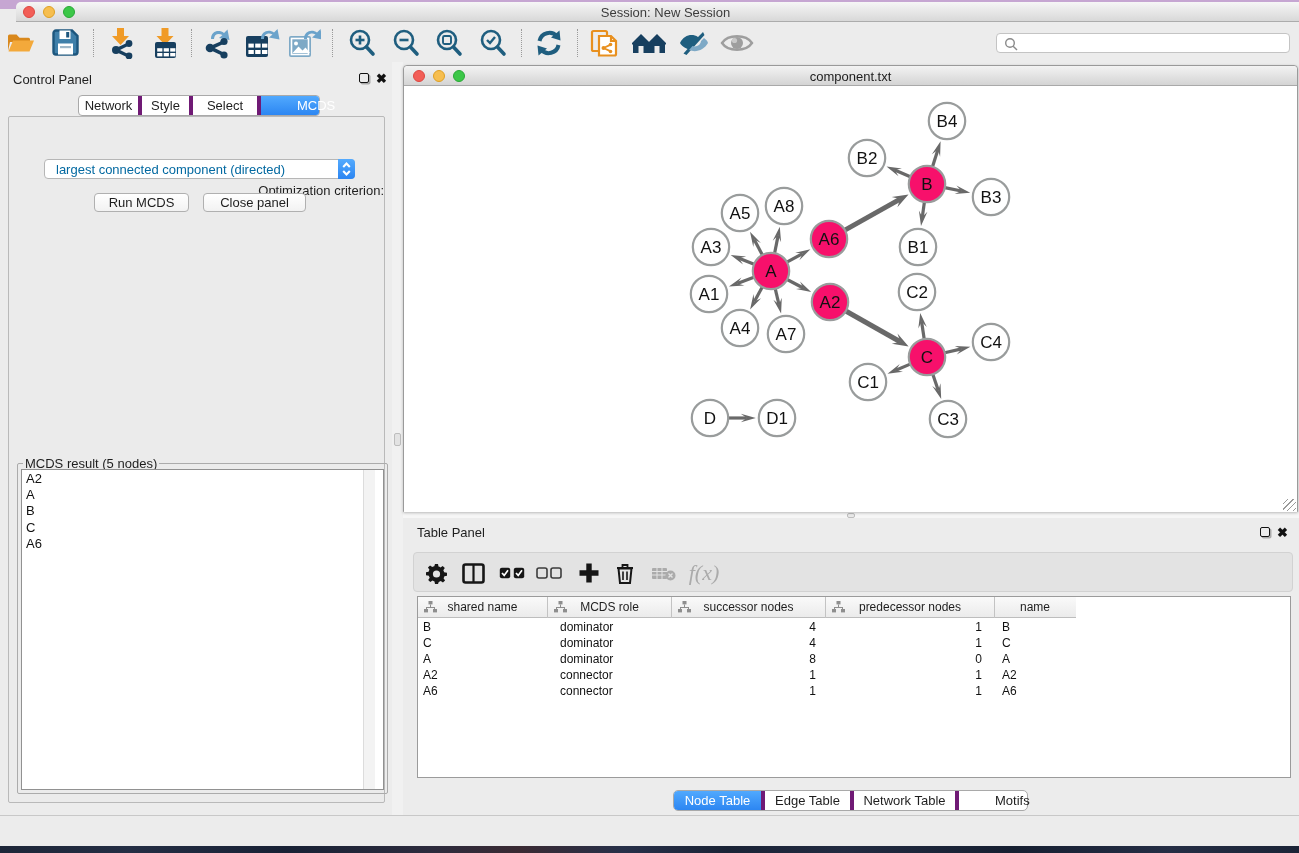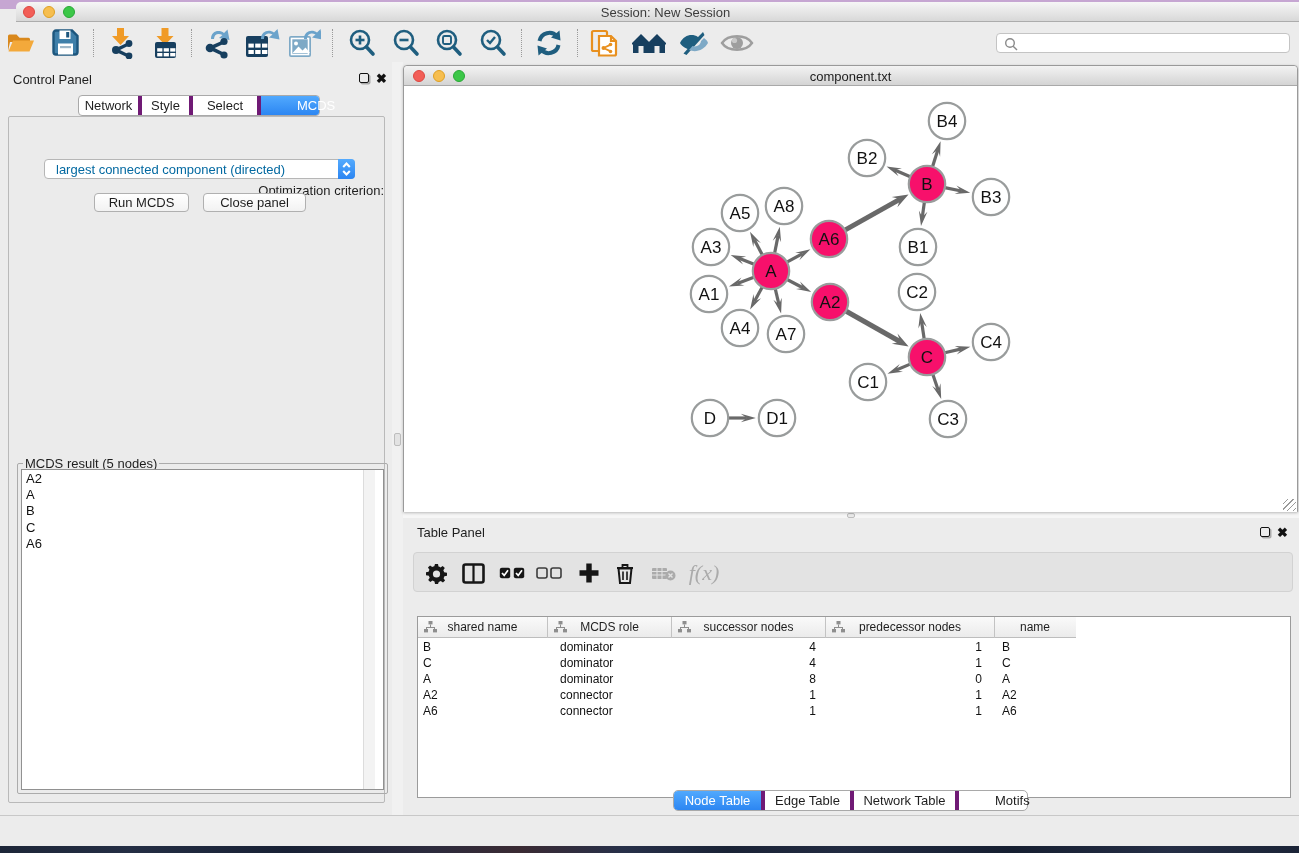--- a/index.html
+++ b/index.html
@@ -62,21 +62,21 @@
   border-bottom:1px solid #a9a9a9; border-radius:4px 4px 0 0; }
 #netTitle .title { position:absolute; left:0; right:0; top:3px; text-align:center; font-size:13px; color:#1c1c1c; }
 #netCanvas { position:absolute; left:0; top:21px; width:893px; height:425px; background:#fff; overflow:hidden; }
 #resizeGrip { position:absolute; right:1px; bottom:0px; width:13px; height:12px;
   background:repeating-linear-gradient(135deg, transparent 0 3px, #9a9a9a 3px 4px); }
 
 #tablePanel { position:absolute; left:403px; top:518px; width:896px; height:297px; background:#ececec; }
 #tpTitle { position:absolute; left:14px; top:7px; font-size:13px; color:#1e1e1e; }
 #tpToolbar { position:absolute; left:10px; top:34px; width:880px; height:40px; background:#e3e3e3; border:1px solid #d2d2d2; border-radius:4px; }
 .tpi { position:absolute; top:0; height:40px; display:flex; align-items:center; justify-content:center; }
-#tbl { position:absolute; left:14px; top:78px; width:874px; height:182px; background:#fff; border:1px solid #9b9b9b;margin-top:20px; }
+#tbl { position:absolute; left:14px; top:78px; width:874px; height:182px; background:#fff; border:1px solid #9b9b9b; }
 #tblHead { position:absolute; left:0; top:0; width:658px; height:21px; background:linear-gradient(#fafafa,#ebebeb); border-bottom:1px solid #bdbdbd; }
 .hcell { position:absolute; top:0; height:21px; border-right:1px solid #c3c3c3; }
 .hcell .lbl { position:absolute; left:0; right:0; top:3px; text-align:center; font-size:12px; color:#1e1e1e; }
 .hcell svg { position:absolute; left:6px; top:4px; }
 .trow { position:absolute; left:0; width:875px; height:16px; font-size:12px; color:#111; }
 .trow span { position:absolute; top:1px; }
 
 #tblTabs { left:270px; top:272px; border-radius:5px; }
 #tblTabs .t1{width:91px; border-radius:4px 0 0 4px;} #tblTabs .t2{width:89px;} #tblTabs .t3{width:105px;} #tblTabs .t4{width:68px;}
 #tblTabs .tab { line-height:19px; }

